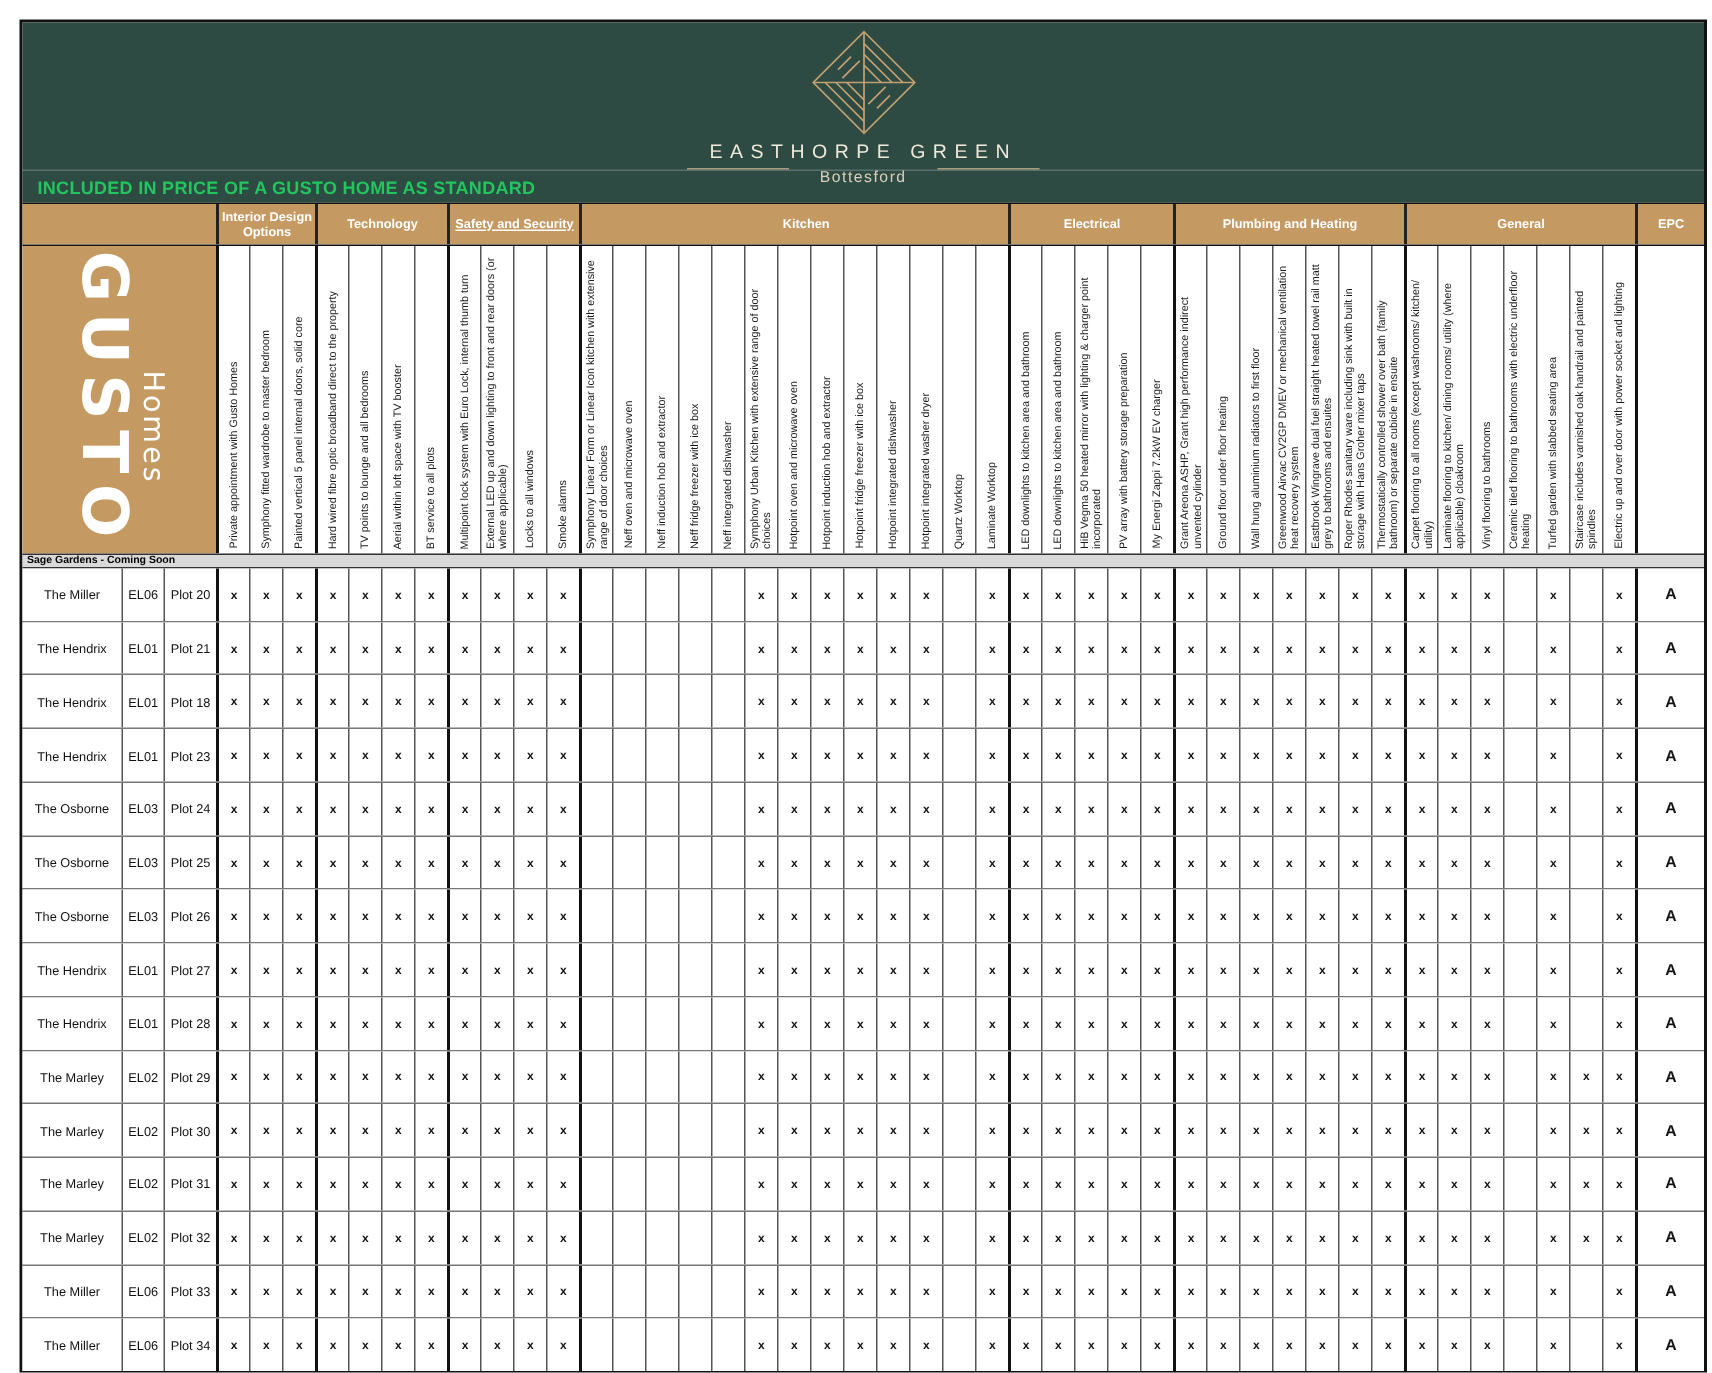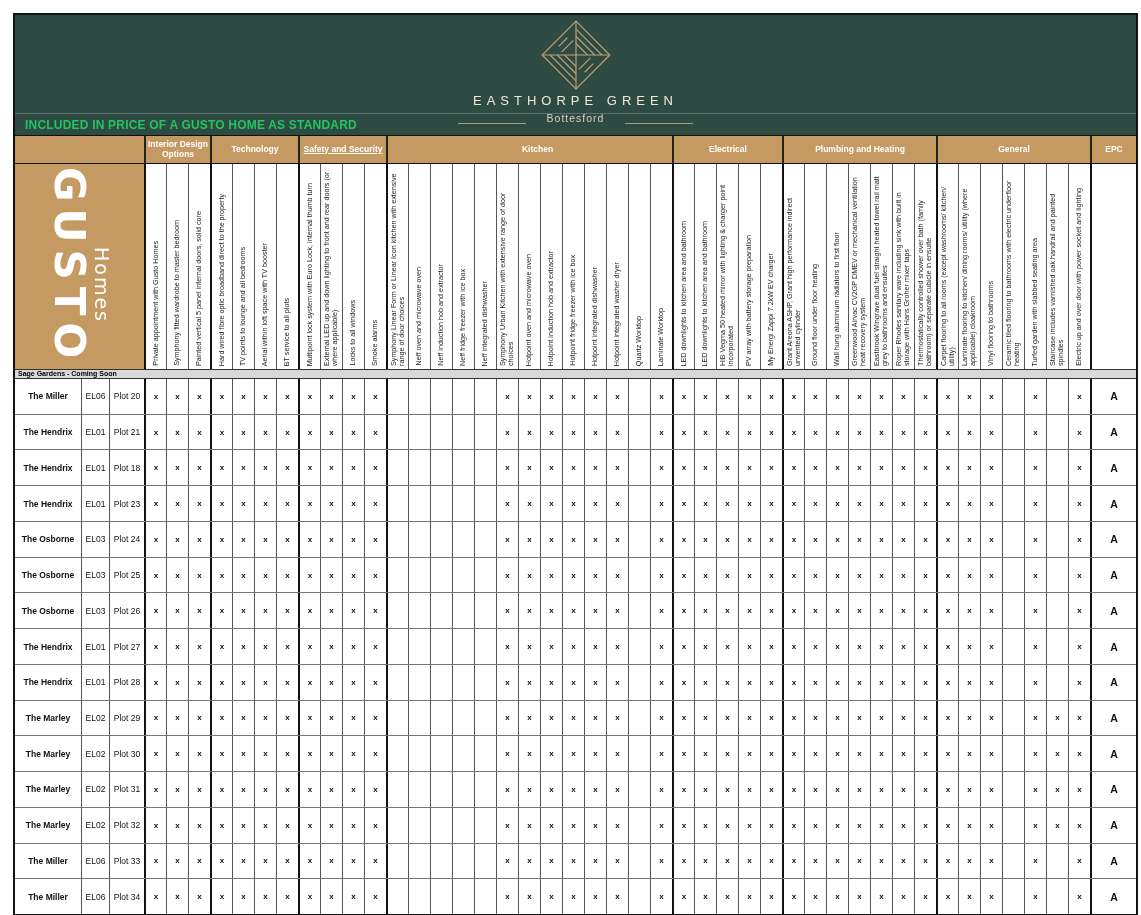--- a/index.html
+++ b/index.html
@@ -4,21 +4,21 @@
 <style>
   html,body{margin:0;padding:0;background:#fff;}
   body{width:1141px;height:915px;position:relative;font-family:"Liberation Sans",sans-serif;overflow:hidden;}
   .sheet{position:absolute;left:13px;top:13px;width:1125px;height:903px;box-sizing:border-box;
          border:2px solid #111;display:flex;flex-direction:column;background:#fff;}
 
   
   .green{height:120px;background:var(--green,#2d4a43);position:relative;flex:0 0 auto;}
   .logo-stack{position:absolute;left:0;right:0;top:4px;display:flex;flex-direction:column;align-items:center;}
   .brand-name{color:#efe9da;font-size:13px;letter-spacing:5px;margin-top:2px;font-weight:400;}
-  .brand-sub{display:flex;align-items:flex-end;gap:21px;margin-top:4px;color:#d9d0bc;font-size:10.5px;letter-spacing:1px;}
+  .brand-sub{display:flex;align-items:flex-start;gap:21px;margin-top:4px;color:#d9d0bc;font-size:10.5px;letter-spacing:1px;}
   .rule{width:68px;height:1px;background:#a99c7e;}
   .band-line{position:absolute;left:0;right:0;bottom:21px;height:1px;background:rgba(255,255,255,.22);}
   .sheet-title{position:absolute;left:10px;bottom:3px;color:#22c55e;font-weight:bold;font-size:12px;letter-spacing:.2px;}
 
   
   .catrow{height:27px;flex:0 0 auto;display:flex;background:var(--tan,#c59a62);border-top:1px solid #111;}
   .ccell{box-sizing:border-box;border-left:2px solid #222;color:#fff;font-weight:bold;font-size:8.5px;
          display:flex;align-items:center;justify-content:center;text-align:center;line-height:1.15;padding:1px;}
   .ccell.blank{border-left:none;width:129px;}
 
@@ -39,21 +39,21 @@
   
   .band{flex:0 0 auto;height:10px;background:var(--band,#d9d9d9);border-top:1px solid #333;border-bottom:1px solid #333;
         box-sizing:border-box;font-size:7px;font-weight:bold;color:#000;line-height:8px;padding-left:3px;}
 
   
   .tbody{flex:1;display:flex;flex-direction:column;}
   .trow{flex:1;display:flex;border-top:1px solid #777;}
   .trow:first-child{border-top:none;}
   .cell{box-sizing:border-box;border-left:1px solid #555;display:flex;align-items:center;justify-content:center;
         background:#fff;color:#111;}
-  .cell.name{width:66px;border-left:none;font-size:8.5px;font-weight:bold;}
+  .cell.name{width:66px;border-left:none;font-size:8.5px;}
   .cell.code{width:28px;font-size:8.5px;}
   .cell.plot{width:35px;font-size:8.5px;}
   .cell.chk{width:22px;font-size:8px;font-weight:bold;}
   .cell.epc{width:46px;font-size:10.5px;font-weight:bold;}
 </style>
 </head>
 <body>
 
 <div class="sheet">
 

